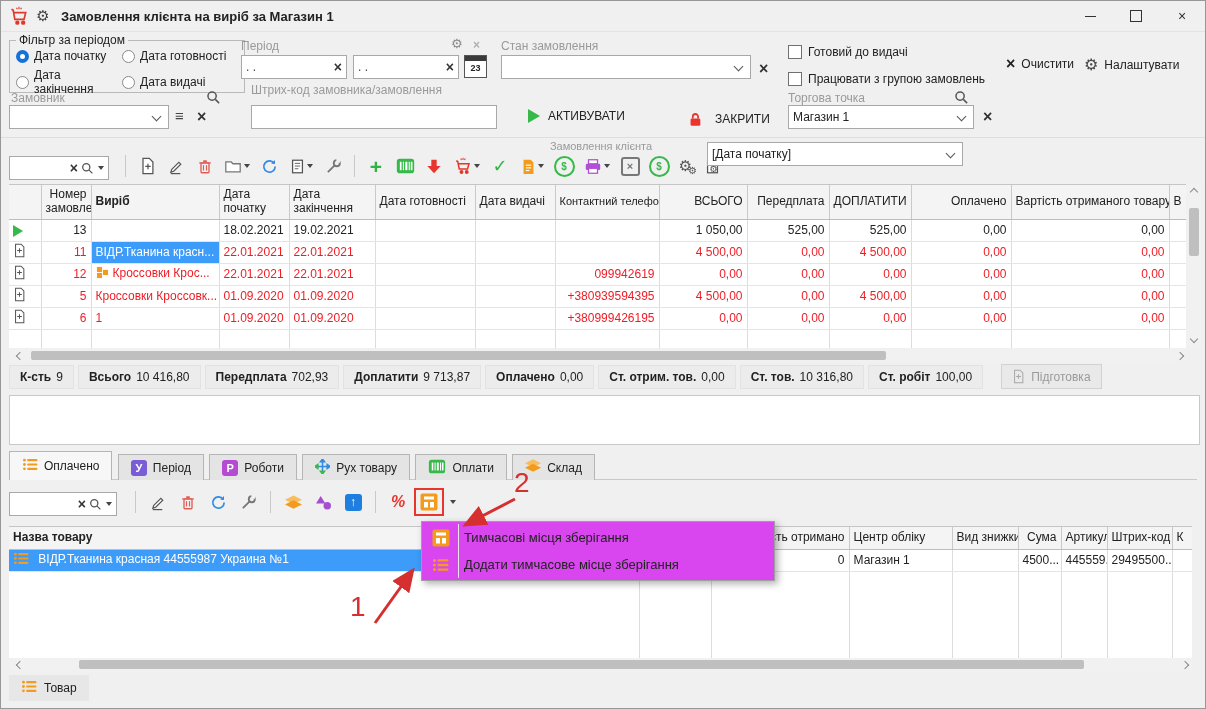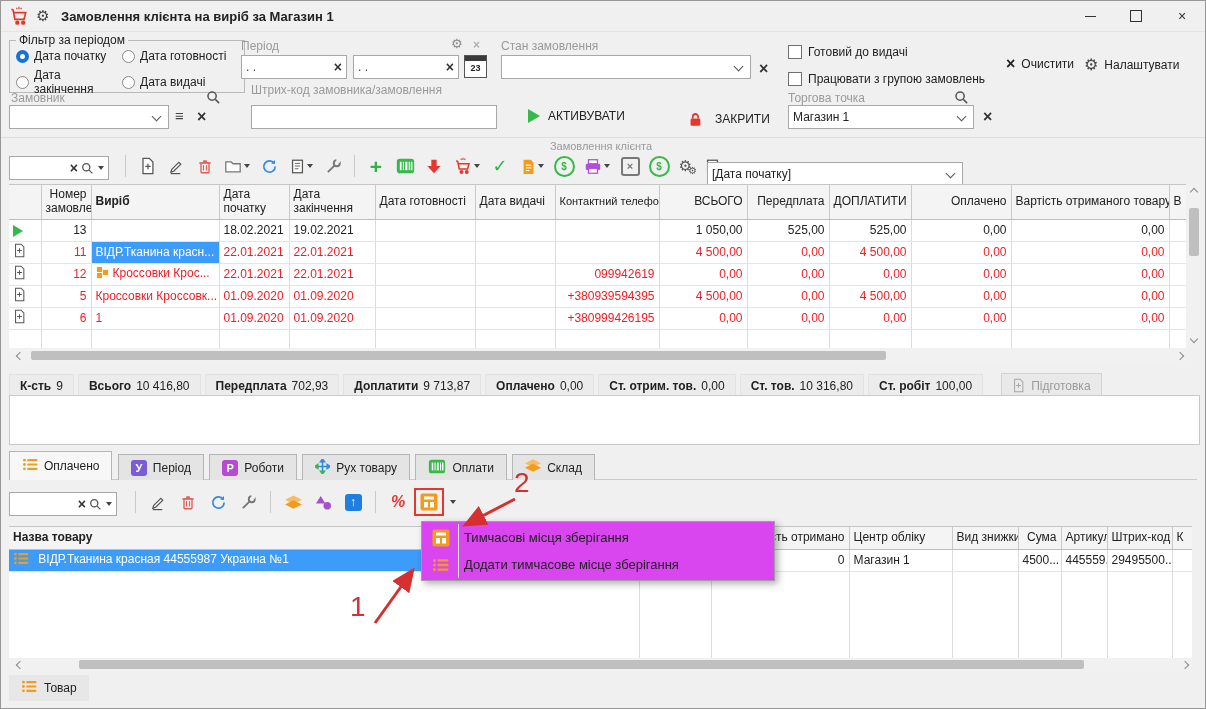--- a/index.html
+++ b/index.html
@@ -326,21 +326,21 @@
         <span style="font-size:15px;">⚙</span>
           <span style="font-size:10px;margin-left:-4px;margin-top:8px;">⚙</span>
       </span>
       <span class="tbico">
         <svg width="15" height="17" viewBox="0 0 16 19">
             <rect x="2.5" y="2.5" width="11" height="14" fill="#fff" stroke="#555" stroke-width="1.4"></rect>
           </svg>
         <span style="position:relative;left:-11px;top:3px;font-size:9px;color:#444;">⚙</span>
       </span>
     </div>
-    <div class="abs combo" style="left:706px;top:24px;width:256px;">
+    <div class="abs combo" style="left:706px;top:4px;width:256px;">
       <span class="val" style="color:#222;">[Дата початку]</span>
         <span class="chev"></span>
     </div>
   </div>
 
   <div class="abs" style="left:8px;top:183px;width:1177px;height:163px;overflow:hidden;background:#fff;border-top:1px solid #c5c5c5;">
     <table style="width:1177px;">
       <colgroup>
         <col style="width:32px">
           <col style="width:50px">
@@ -505,21 +505,21 @@
   <div class="sbar" style="left:8px;top:348px;width:1178px;height:13px;">
     <span class="sarrow" style="left:6px;top:2px;">
         <span class="chevL"></span>
       </span>
     <div class="sthumb" style="left:22px;top:2px;width:855px;height:9px;"></div>
     <span class="sarrow" style="right:2px;top:2px;">
         <span class="chevR"></span>
       </span>
   </div>
 
-  <div class="abs" style="left:8px;top:372px;display:flex;align-items:center;justify-content:flex-end;">
+  <div class="abs" style="left:8px;top:363px;display:flex;align-items:center;justify-content:flex-end;">
     <span class="sumitem">
         <span class="sl">К-сть</span>
         <span>9</span>
       </span>
     <span class="sumitem">
         <span class="sl">Всього</span>
         <span>10 416,80</span>
       </span>
     <span class="sumitem">
         <span class="sl">Передплата</span>

